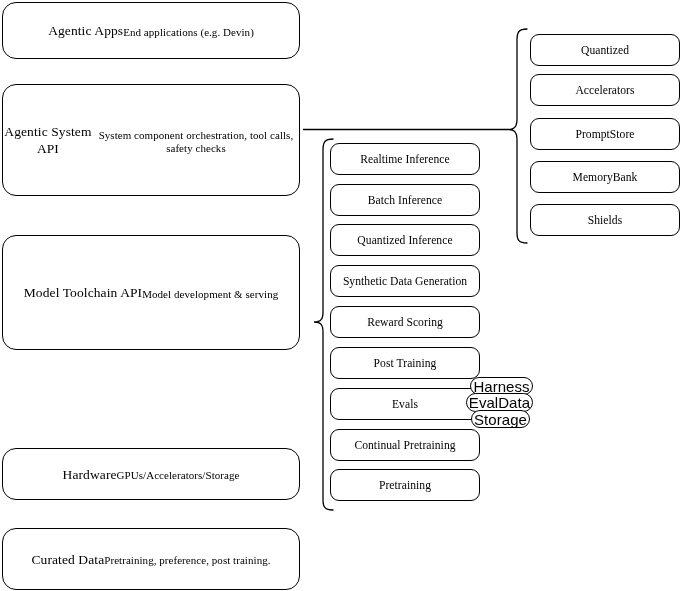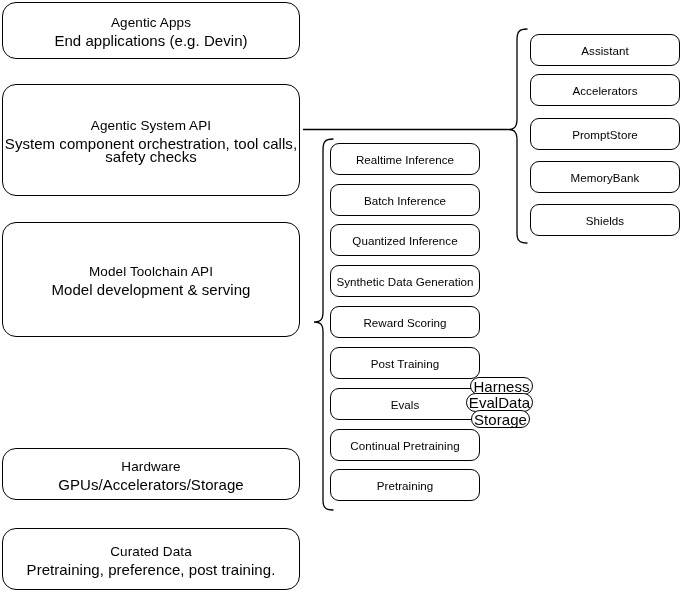--- a/index.html
+++ b/index.html
@@ -22,39 +22,39 @@
     height: 591px;
   }
 
   
   .box {
     position: absolute;
     box-sizing: border-box;
     border: 1.3px solid #000000;
     background: #ffffff;
     display: flex;
-    flex-direction: column;
     align-items: center;
     justify-content: center;
     text-align: center;
+    font-family: Liberation Serif, serif;
   }
 
   
   .layer {
     left: 2px;
     width: 298px;
     border-radius: 14px;
   }
   .layer .title {
     font-size: 13.5px;
     line-height: 17px;
     letter-spacing: .1px;
   }
   .layer .sub {
-    font-size: 15px;
+    font-size: 11px;
     line-height: 13px;
     margin-top: 3px;
     letter-spacing: .05px;
   }
 
   
   .mid {
     left: 330px;
     width: 150px;
     height: 32px;
@@ -130,21 +130,21 @@
     <div class="box layer" style="top:2px;height:57px;">
       <div class="title">Agentic Apps</div>
       <div class="sub">End applications (e.g. Devin)</div>
     </div>
 
     <div class="box layer" style="top:84px;height:112px;">
       <div class="title">Agentic System API</div>
       <div class="sub">System component orchestration, tool calls, safety checks</div>
     </div>
 
-    <div class="box layer" style="top:222px;height:115px;">
+    <div class="box layer" style="top:235px;height:115px;">
       <div class="title">Model Toolchain API</div>
       <div class="sub">Model development &amp; serving</div>
     </div>
 
 
     <div class="box layer" style="top:448px;height:52px;">
       <div class="title">Hardware</div>
       <div class="sub">GPUs/Accelerators/Storage</div>
     </div>
 
@@ -185,21 +185,21 @@
       <span>Harness</span>
     </div>
     <div class="capsule" style="left:466px;top:393px;width:67px;height:19px;">
       <span>EvalData</span>
     </div>
     <div class="capsule" style="left:471px;top:410px;width:59px;height:18px;">
       <span>Storage</span>
     </div>
 
     <div class="box right" style="top:34px;">
-      <span>Assistant</span>
+      <span>Quantized</span>
     </div>
     <div class="box right" style="top:74px;">
       <span>Accelerators</span>
     </div>
     <div class="box right" style="top:118px;">
       <span>PromptStore</span>
     </div>
     <div class="box right" style="top:161px;align-items:center;">
       <span>MemoryBank</span>
     </div>

